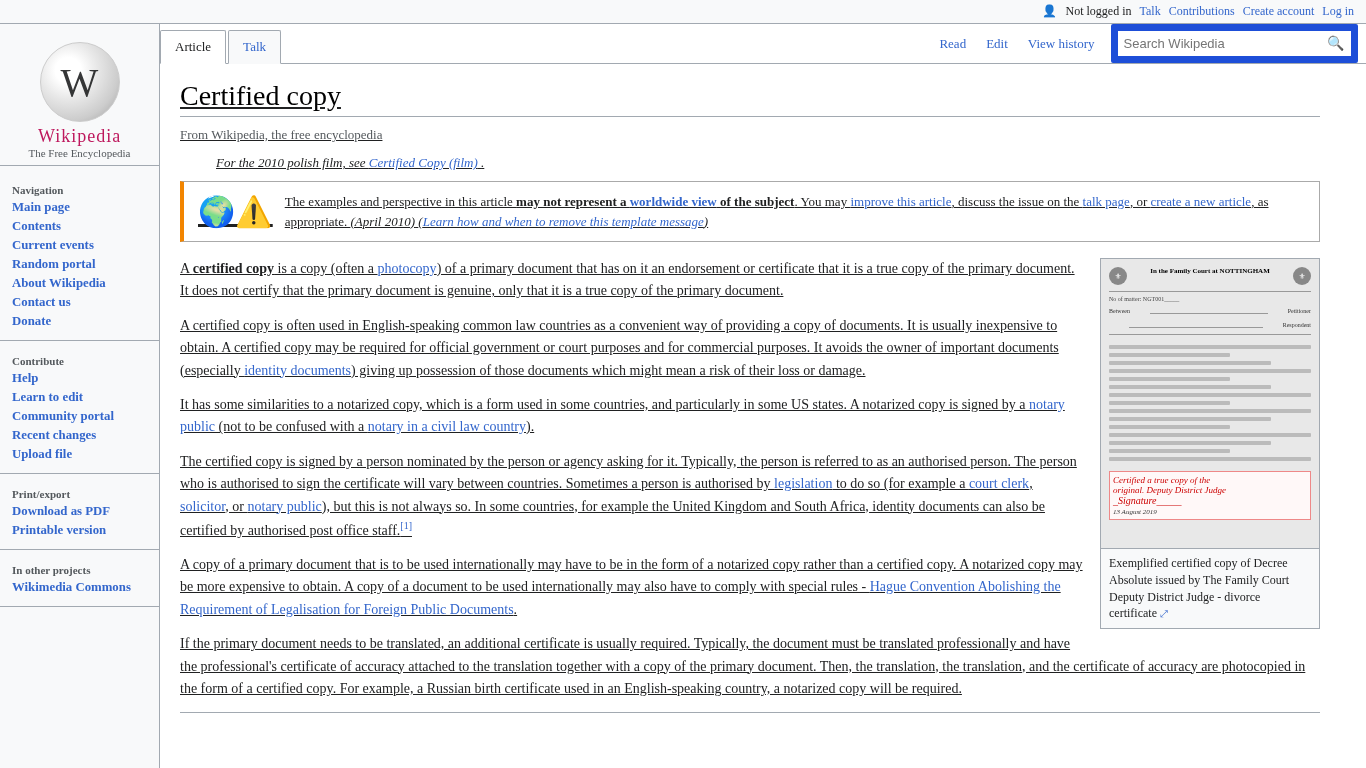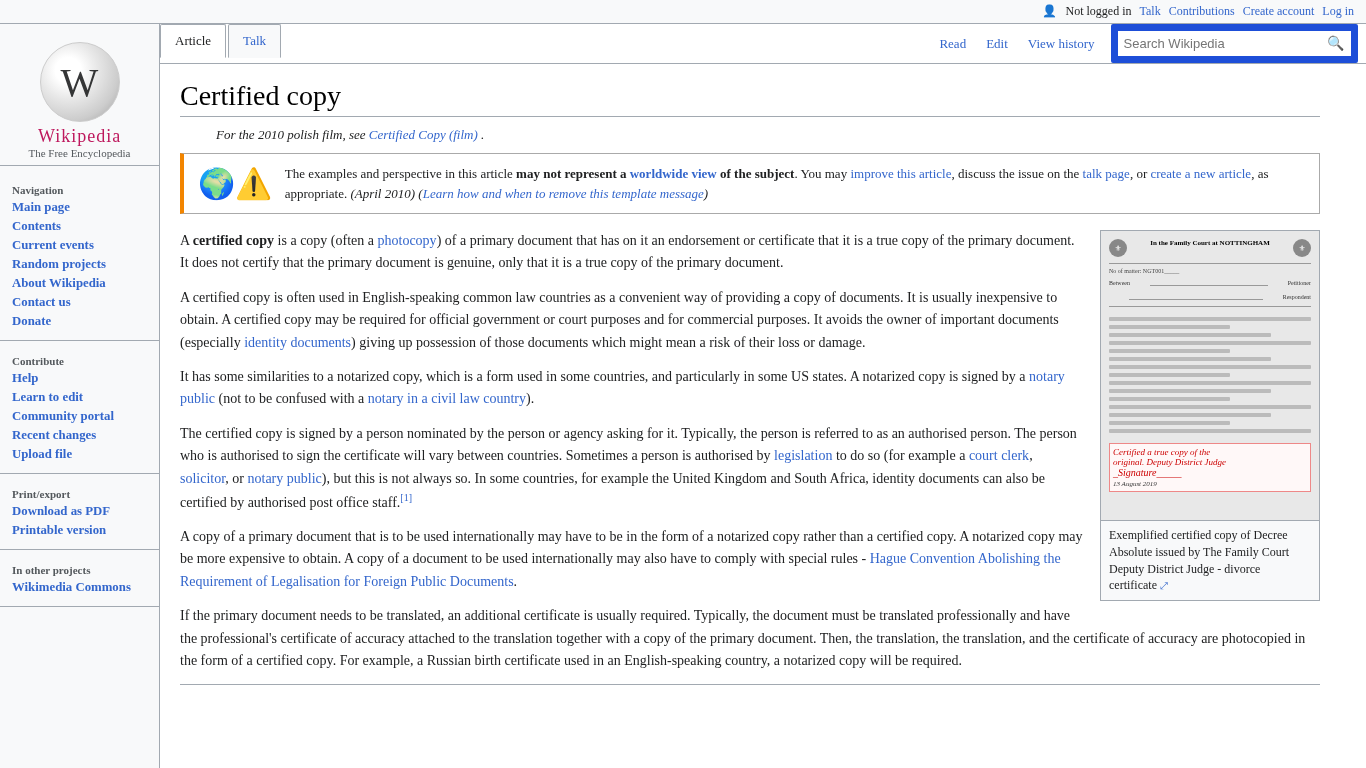--- a/index.html
+++ b/index.html
@@ -80,21 +80,21 @@
 
     
     #tab-bar {
       display: flex;
       align-items: stretch;
       border-bottom: 1px solid #a2a9b1;
       padding: 0 0 0 0;
       background: #fff;
       position: relative;
     }
-    .tab-left { display: flex; align-items: flex-start; }
+    .tab-left { display: flex; align-items: flex-end; }
     .tab {
       padding: 8px 14px;
       font-size: 13px;
       cursor: pointer;
       color: #3366cc;
       border: 1px solid transparent;
       margin-bottom: -1px;
       background: #f8f9fa;
       border-color: #a2a9b1 #a2a9b1 #f8f9fa;
       border-radius: 2px 2px 0 0;
@@ -131,21 +131,21 @@
     .search-box input {
       border: none;
       outline: none;
       font-size: 13px;
       width: 200px;
       color: #202122;
     }
     .search-icon { color: #54595d; font-size: 14px; cursor: pointer; }
 
     
-    #page-content { padding: 16px 20px 20px; max-width: 1180px; }
+    #page-content { padding: 16px 20px 20px; max-width: 1180px; text-decoration: underline; }
     h1.page-title { font-family: 'Linux Libertine', Georgia, serif; font-size: 28px; font-weight: normal; border-bottom: 1px solid #a2a9b1; padding-bottom: 4px; margin-bottom: 10px; color: #000; }
     .from-wiki { font-size: 13px; color: #54595d; margin-bottom: 12px; }
 
     .hatnote { font-style: italic; margin: 0 0 10px 36px; font-size: 13px; }
 
     
     .warning-box {
       border: 1px solid #aaa;
       border-left: 4px solid #f28500;
       padding: 10px 14px;
@@ -223,21 +223,21 @@
       <div class="logo-circle"></div>
       <div class="wiki-title">Wikipedia</div>
       <div class="wiki-subtitle">The Free Encyclopedia</div>
     </div>
 
     <div class="sidebar-section">
       <div class="sidebar-heading">Navigation</div>
       <a class="sidebar-item">Main page</a>
       <a class="sidebar-item">Contents</a>
       <a class="sidebar-item">Current events</a>
-      <a class="sidebar-item">Random projects</a>
+      <a class="sidebar-item">Random portal</a>
       <a class="sidebar-item">About Wikipedia</a>
       <a class="sidebar-item">Contact us</a>
       <a class="sidebar-item">Donate</a>
     </div>
 
     <div class="sidebar-section">
       <div class="sidebar-heading">Contribute</div>
       <a class="sidebar-item">Help</a>
       <a class="sidebar-item">Learn to edit</a>
       <a class="sidebar-item">Community portal</a>
@@ -271,20 +271,21 @@
         <span class="tab-action">View history</span>
         <div class="search-box">
           <input type="text" placeholder="Search Wikipedia" style="">
           <span class="search-icon">🔍</span>
         </div>
       </div>
     </div>
 
     <div id="page-content">
       <h1 class="page-title">Certified copy</h1>
+      <div class="from-wiki">From Wikipedia, the free encyclopedia</div>
 
       <div class="hatnote">
         <span>For the 2010 polish film, see </span>
         <a>Certified Copy (film)</a>
         <span>.</span>
       </div>
 
       <div class="warning-box">
         <div class="warning-icon-area">
           <span style="font-size:30px;">🌍⚠️</span>

